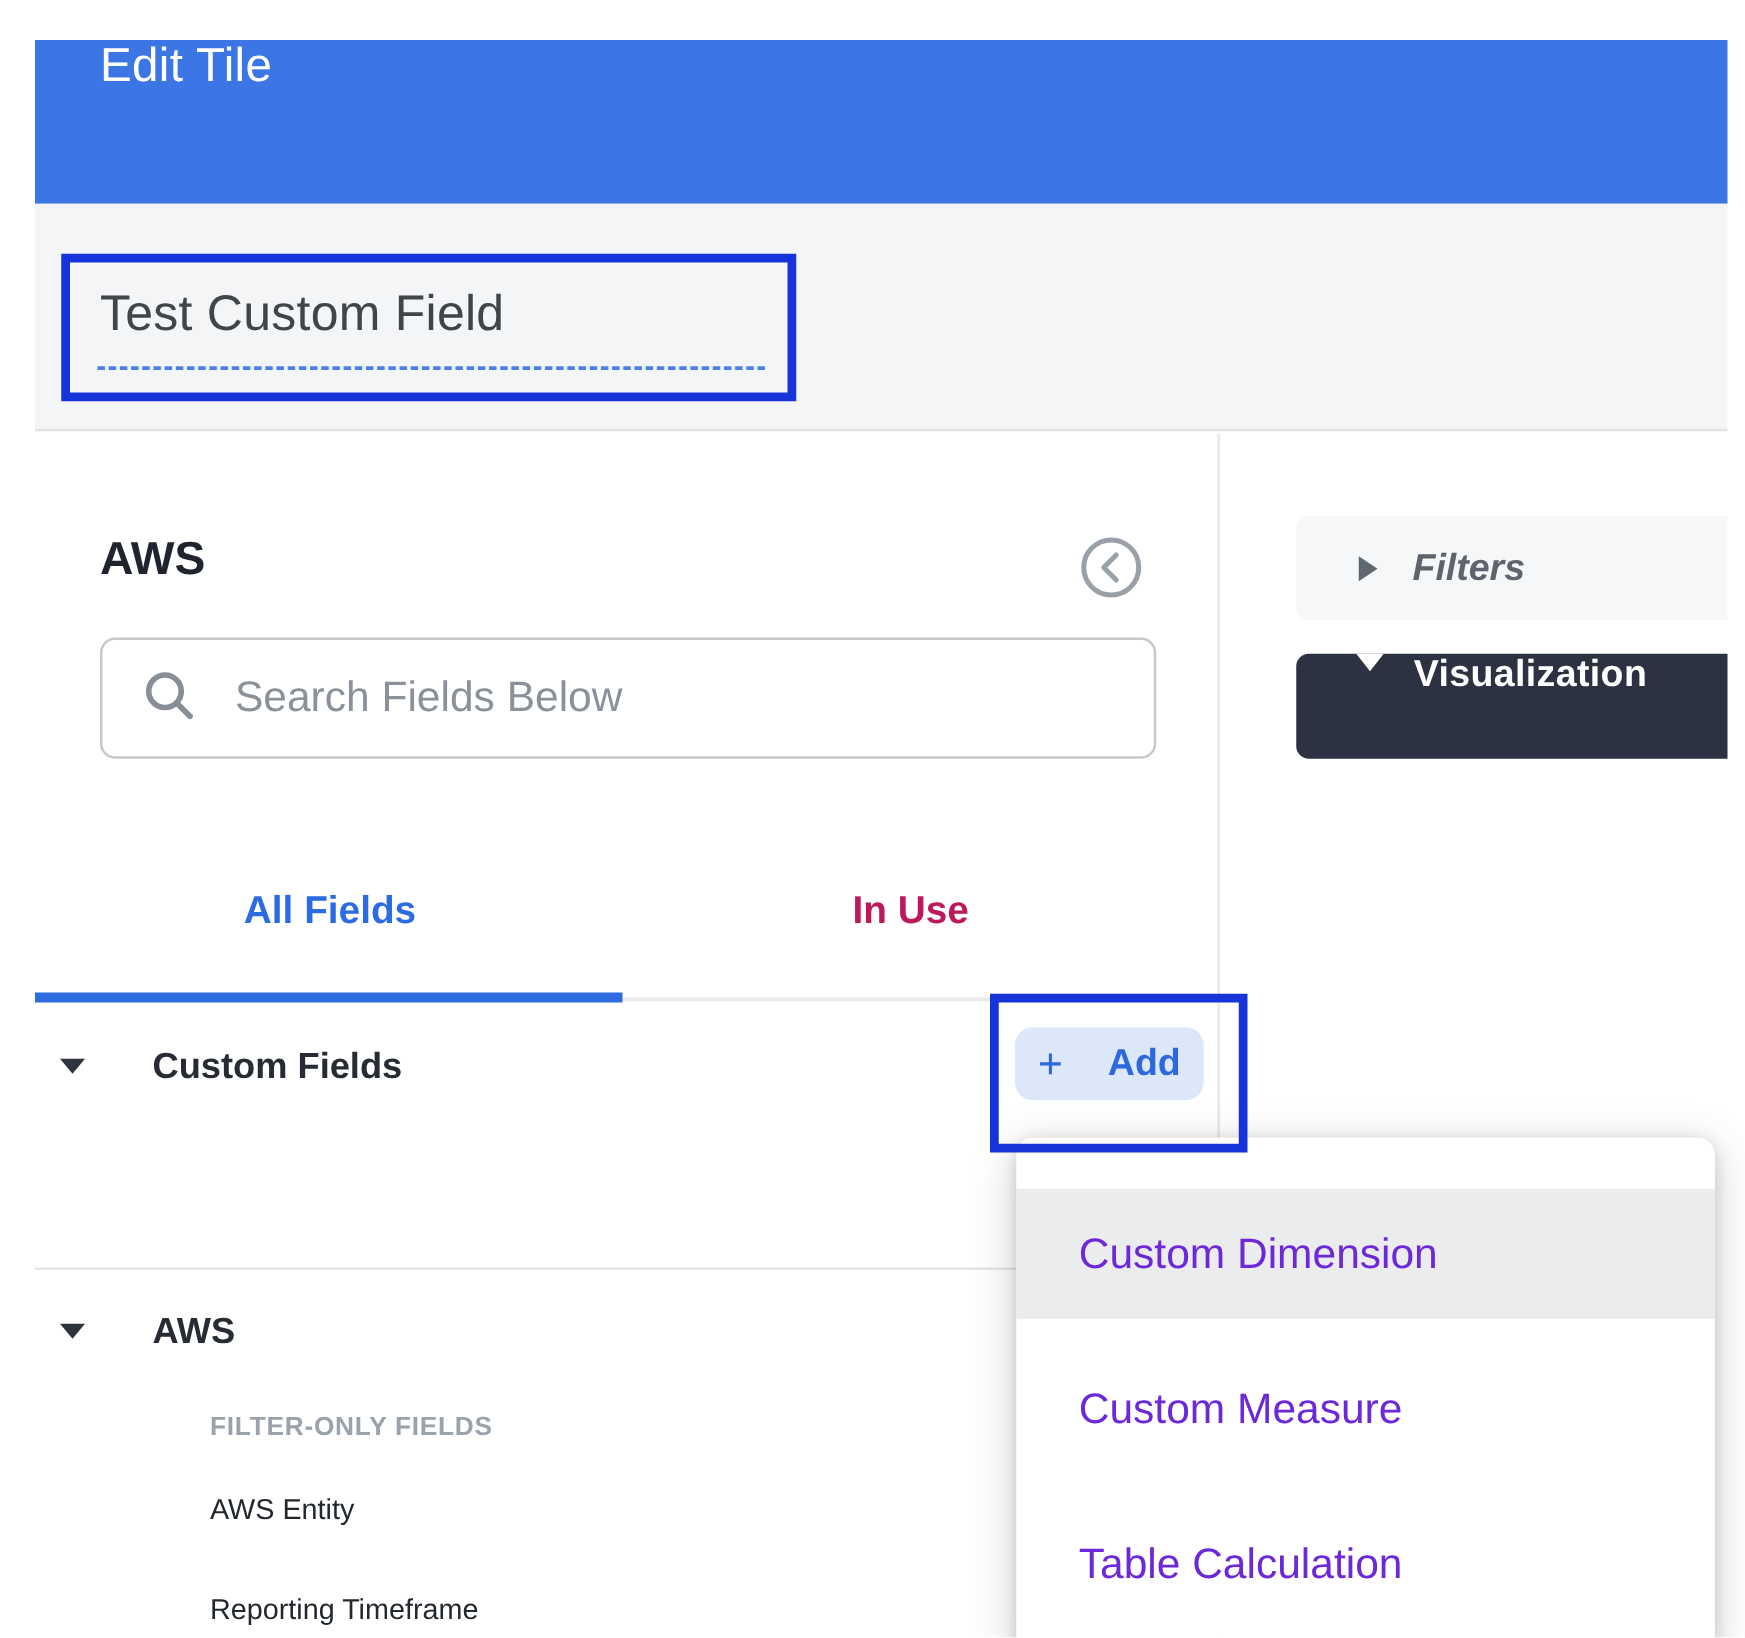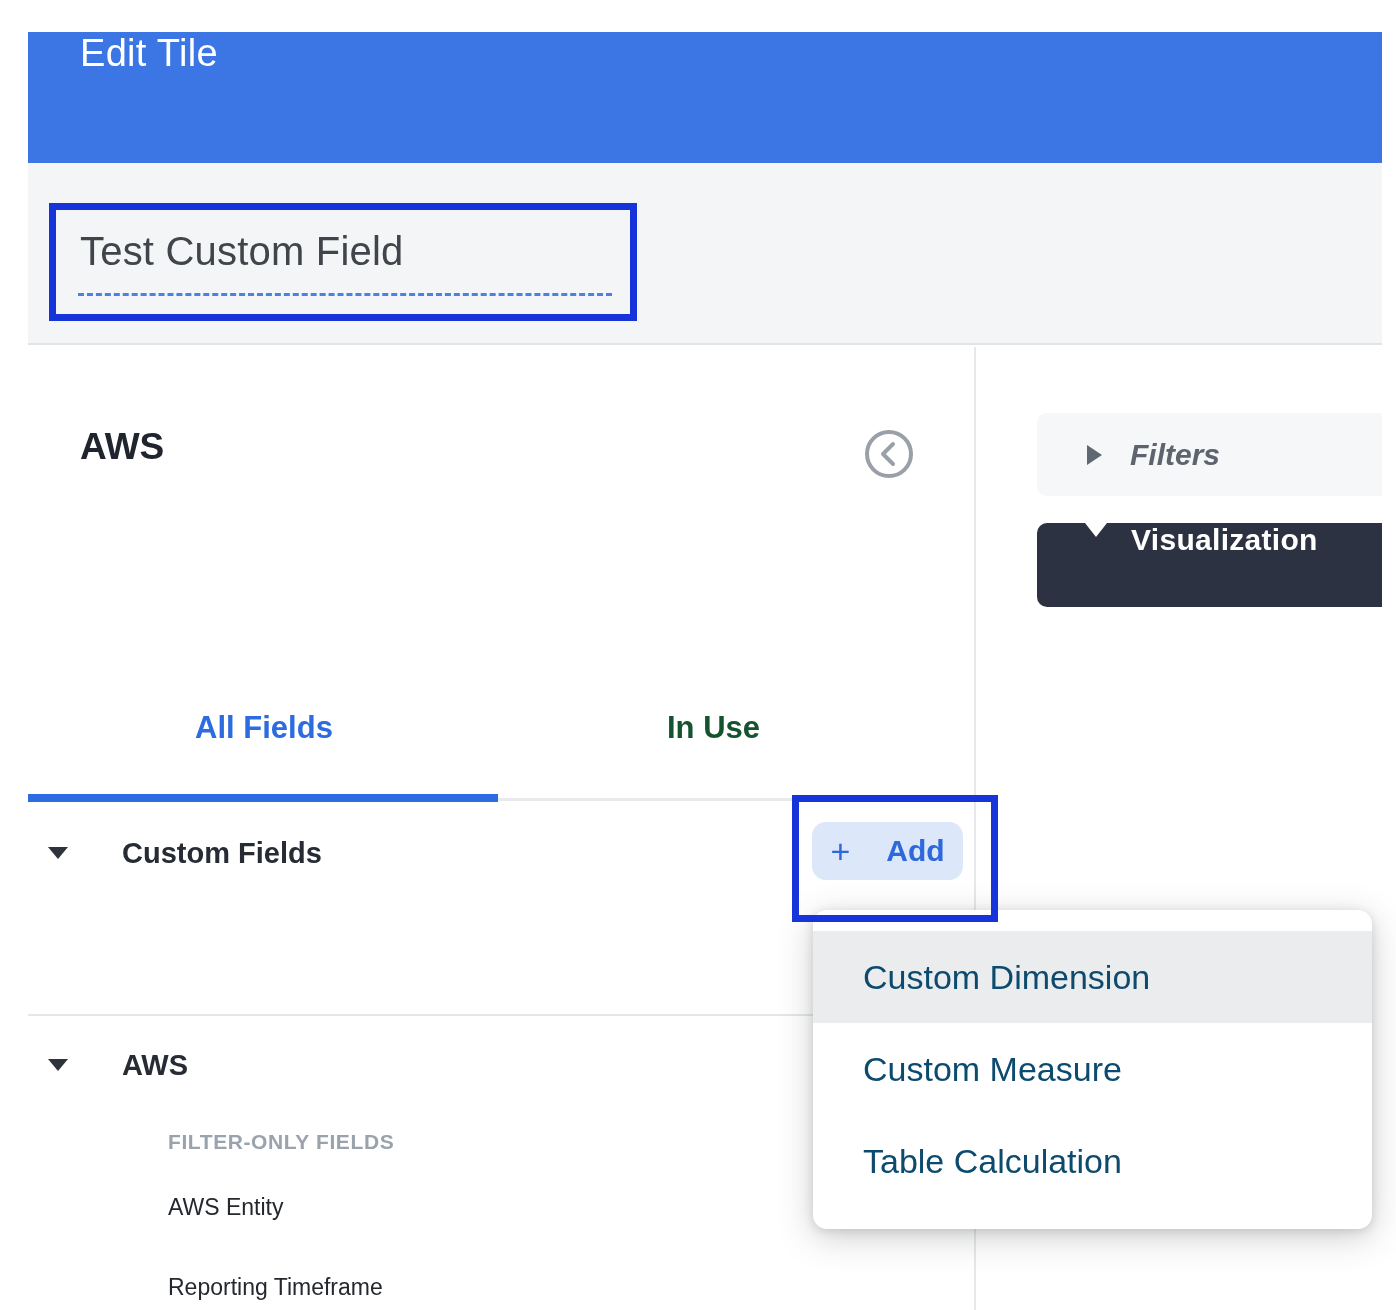--- a/index.html
+++ b/index.html
@@ -41,21 +41,21 @@
     display:flex;align-items:center;padding-left:30px;}
   .search-box svg{flex:0 0 auto;}
   .search-box input{border:none;outline:none;font-size:34px;color:#3b4046;
     margin-left:30px;width:700px;background:transparent;
     font-family:"Liberation Sans","DejaVu Sans",sans-serif;}
   .search-box input::placeholder{color:#8b9199;opacity:1;}
 
   .tab{position:absolute;top:706px;height:44px;font-size:31px;font-weight:700;
     text-align:center;line-height:44px;cursor:pointer;}
   .tab-all{left:28px;width:472px;color:var(--accent-blue);}
-  .tab-inuse{left:476px;width:475px;color:#14532d;}
+  .tab-inuse{left:491px;width:475px;color:#be185d;}
   .tab-baseline{position:absolute;left:28px;top:798px;width:947px;height:3px;background:#e9eaec;}
   .tab-indicator{position:absolute;left:28px;top:794px;width:470px;height:8px;background:var(--accent-blue);}
 
   .caret-down{width:0;height:0;border-left:10px solid transparent;border-right:10px solid transparent;
     border-top:12px solid #2e333c;position:absolute;}
   .caret-custom{left:48px;top:847px;}
   .caret-aws{left:48px;top:1059px;}
 
   .section-label{position:absolute;font-size:29px;font-weight:700;color:#262b34;cursor:pointer;}
   .label-custom{left:122px;top:837px;}
@@ -91,22 +91,22 @@
     background:var(--dark-bar);border-radius:10px 0 0 10px;cursor:pointer;
     display:flex;align-items:flex-start;padding-left:48px;gap:24px;}
   .tri-down-white{width:0;height:0;border-left:11px solid transparent;border-right:11px solid transparent;
     border-top:14px solid #ffffff;}
   .viz-label{font-size:30px;font-weight:700;color:#ffffff;letter-spacing:.3px;}
 
   
   .dropdown{position:absolute;left:813px;top:910px;width:559px;background:#fff;
     border-radius:14px;padding:21px 0 22px;z-index:40;
     box-shadow:0 8px 34px rgba(60,64,67,.26),0 2px 10px rgba(60,64,67,.16);}
-  .menu-item{height:92px;display:flex;align-items:center;padding-left:50px;
-    font-size:34px;color:#0c4a6e;cursor:pointer;}
+  .menu-item{height:104px;display:flex;align-items:center;padding-left:50px;
+    font-size:34px;color:#6d28d9;cursor:pointer;margin-top:20px;}
   .menu-item.highlighted{background:#ebeced;}
 </style>
 </head>
 <body>
 
 <div class="canvas">
 
   <div class="dlg-header">
     <span class="hdr-title">Edit Tile</span>
   </div>
@@ -120,20 +120,29 @@
 
   <button class="collapse-btn">
     <span>
       <svg width="52" height="52" viewBox="0 0 52 52">
         <circle cx="26" cy="26" r="22" fill="none" stroke="#9aa0a8" stroke-width="4"></circle>
         <polyline points="30,16 20,26 30,36" fill="none" stroke="#9aa0a8" stroke-width="4" stroke-linecap="round" stroke-linejoin="round"></polyline>
       </svg>
     </span>
   </button>
 
+  <div class="search-box">
+    <span>
+      <svg width="46" height="46" viewBox="0 0 46 46">
+        <circle cx="20" cy="20" r="13" fill="none" stroke="#878e96" stroke-width="4.5"></circle>
+        <line x1="30" y1="30" x2="40" y2="40" stroke="#878e96" stroke-width="4.5" stroke-linecap="round"></line>
+      </svg>
+    </span>
+    <input type="text" placeholder="Search Fields Below" style="">
+  </div>
 
   <div class="tab tab-all">All Fields</div>
   <div class="tab tab-inuse">In Use</div>
   <div class="tab-baseline"></div>
   <div class="tab-indicator"></div>
 
   <div class="caret-down caret-custom"></div>
   <div class="section-label label-custom">Custom Fields</div>
 
   <button class="add-btn">

